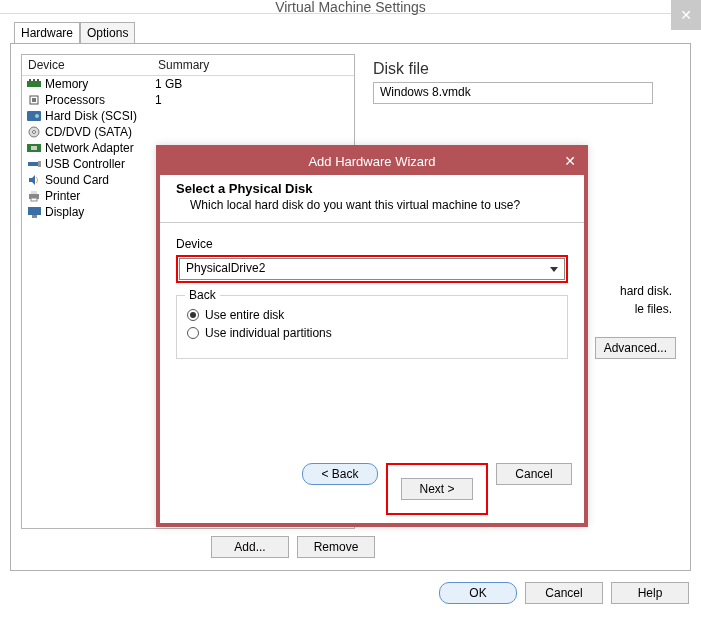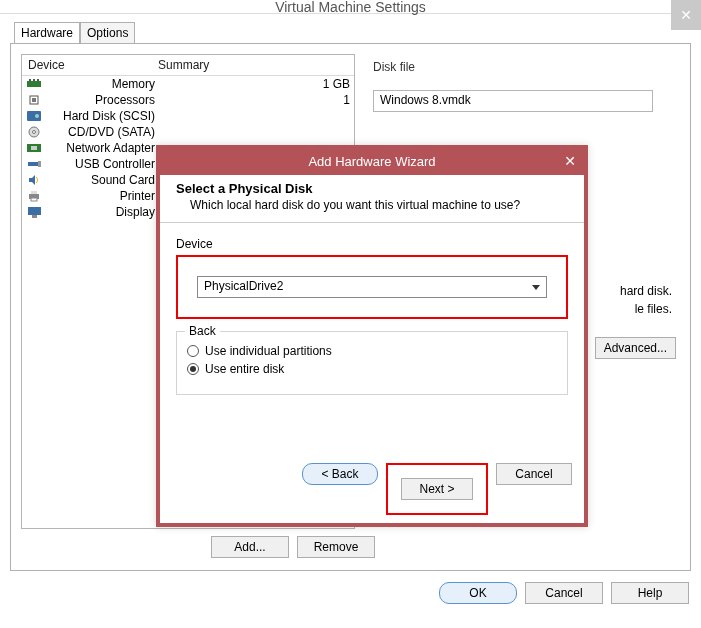--- a/index.html
+++ b/index.html
@@ -77,21 +77,20 @@
   .leftpanel .headrow div { padding: 3px 6px; }
   .col-device { width: 130px; }
   .col-summary { flex: 1; }
   .devrow {
     display: flex;
     align-items: center;
     padding: 0 4px;
     height: 16px;
     font-size: 12px;
     color: #000;
-    text-align: right;
   }
   .devrow .icon { width: 16px; height: 14px; margin-right: 3px; display:flex; align-items:center; justify-content:center; }
   .devrow .name { width: 110px; white-space: nowrap; overflow: hidden; }
   .devrow .sum { flex:1; color:#000; }
   .leftbuttons {
     position: absolute;
     left: 200px; bottom: 12px;
     display: flex; gap: 8px;
   }
   .btn {
@@ -104,21 +103,21 @@
     line-height: 20px;
     padding: 0 8px;
   }
   .btn.blue { border-color: #5b93d0; background:#e6f0fb;border-radius:10px; }
   
   .rightpanel {
     position: absolute;
     left: 352px; top: 10px; right: 10px;
     padding: 6px 10px;
   }
-  .group-label { font-size:12px; color:#333; margin-bottom:16px; }
+  .group-label { font-size:16px; color:#333; margin-bottom:4px; }
   .diskfile-input {
     border: 1px solid #b5b5b5;
     height: 22px;
     width: 280px;
     padding: 2px 6px;
     font-size: 12px;
     background:#fff;
   }
   .peek-text { position:absolute; font-size:12px; color:#000; }
   .peek1 { top: 240px; right: 18px; }
@@ -161,21 +160,21 @@
   .mheader {
     padding: 6px 16px 10px 16px;
     border-bottom: 1px solid #ccc;
   }
   .mheader b { font-size:13px;margin-top:7px; }
   .mheader .sub { font-size:12px; margin-left: 14px; margin-top:2px; }
   .mbody { padding: 8px 16px; }
   .field-label { font-size:12px; margin: 6px 0 4px 0; }
   .combo-wrap {
     border: 2px solid #e00;
-    padding: 19px;
+    padding: 1px;
     margin-bottom: 10px;
   }
   .combo {
     width: 100%;
     height: 22px;
     border: 1px solid #888;
     background:#fff;
     position: relative;
     padding: 2px 22px 2px 6px;
     font-size: 12px;
@@ -365,28 +364,28 @@
       <div class="sub">Which local hard disk do you want this virtual machine to use?</div>
     </div>
     <div class="mbody">
       <div class="field-label">Device</div>
       <div class="combo-wrap">
         <div class="combo">PhysicalDrive2</div>
       </div>
       <div class="usage-box">
         <div class="legend">Back</div>
         <div class="radio-row">
-          <span class="radio-outer"></span>
-          <span>Use individual partitions</span>
-        </div>
-        <div class="radio-row">
           <span class="radio-outer">
               <span class="radio-inner"></span>
             </span>
           <span>Use entire disk</span>
+        </div>
+        <div class="radio-row">
+          <span class="radio-outer"></span>
+          <span>Use individual partitions</span>
         </div>
       </div>
     </div>
     <div class="mfooter">
       <div class="btn blue">&lt; Back</div>
       <span class="next-wrap">
         <div class="btn">Next &gt;</div>
       </span>
       <div class="btn">Cancel</div>
     </div>

